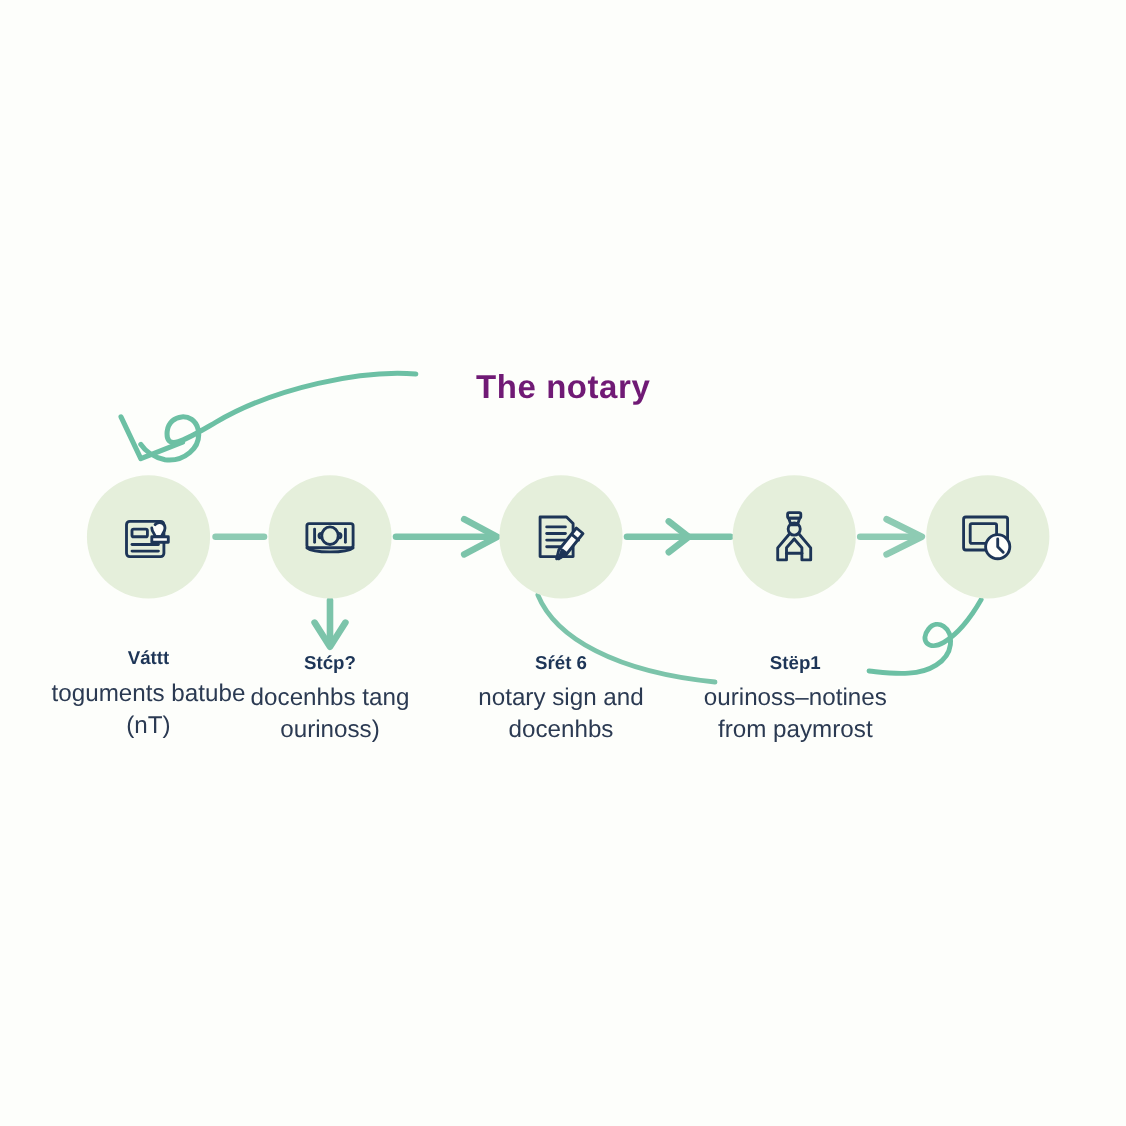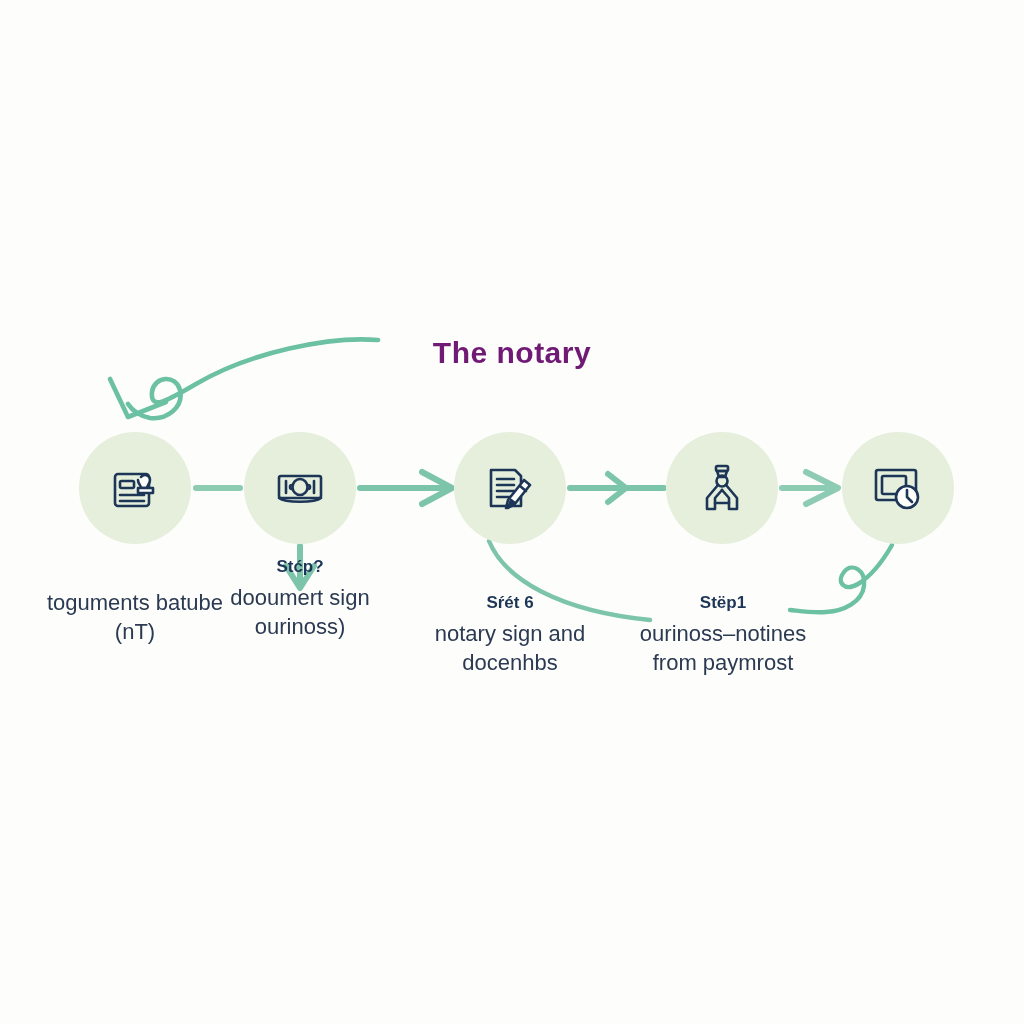--- a/index.html
+++ b/index.html
@@ -75,21 +75,21 @@
     margin-bottom: 5px;
   }
   .caption .desc {
     display: block;
     font-size: 22px;
     font-weight: 400;
     color: #2b3a52;
   }
 
   .cap1 { left: 35px;  top: 588px; width: 200px; }
-  .cap2 { left: 212px; top: 556px; width: 176px; }
+  .cap2 { left: 212px; top: 592px; width: 176px; }
   .cap3 { left: 415px; top: 592px; width: 190px; }
   .cap4 { left: 615px; top: 592px; width: 216px; }
 </style>
 </head>
 <body>
 
 <div id="canvas">
 
   <svg class="layer" viewBox="0 0 1024 1024" xmlns="http://www.w3.org/2000/svg">
 
@@ -207,26 +207,27 @@
       <svg width="56" height="56" viewBox="0 0 56 56" fill="none" stroke="#1d3557" stroke-width="2.6" stroke-linecap="round" stroke-linejoin="round">
         <rect x="6" y="10" width="40" height="30" rx="2"></rect>
         <rect x="12" y="16" width="24" height="18" rx="1.5"></rect>
         <circle cx="37" cy="37" r="11" fill="#fdfefb"></circle>
         <path d="M37 30 v7 l5 5"></path>
       </svg>
     </span>
   </div>
 
   <div class="caption cap1">
+    <span class="step">Váttt</span>
     <span class="desc">toguments batube (nT)</span>
   </div>
 
   <div class="caption cap2">
     <span class="step">Stćp?</span>
-    <span class="desc">dooumert sign ourinoss)</span>
+    <span class="desc">docenhbs tang ourinoss)</span>
   </div>
 
   <div class="caption cap3">
     <span class="step">Sŕét 6</span>
     <span class="desc">notary sign and docenhbs</span>
   </div>
 
   <div class="caption cap4">
     <span class="step">Stëp1</span>
     <span class="desc">ourinoss–notines from paymrost</span>

